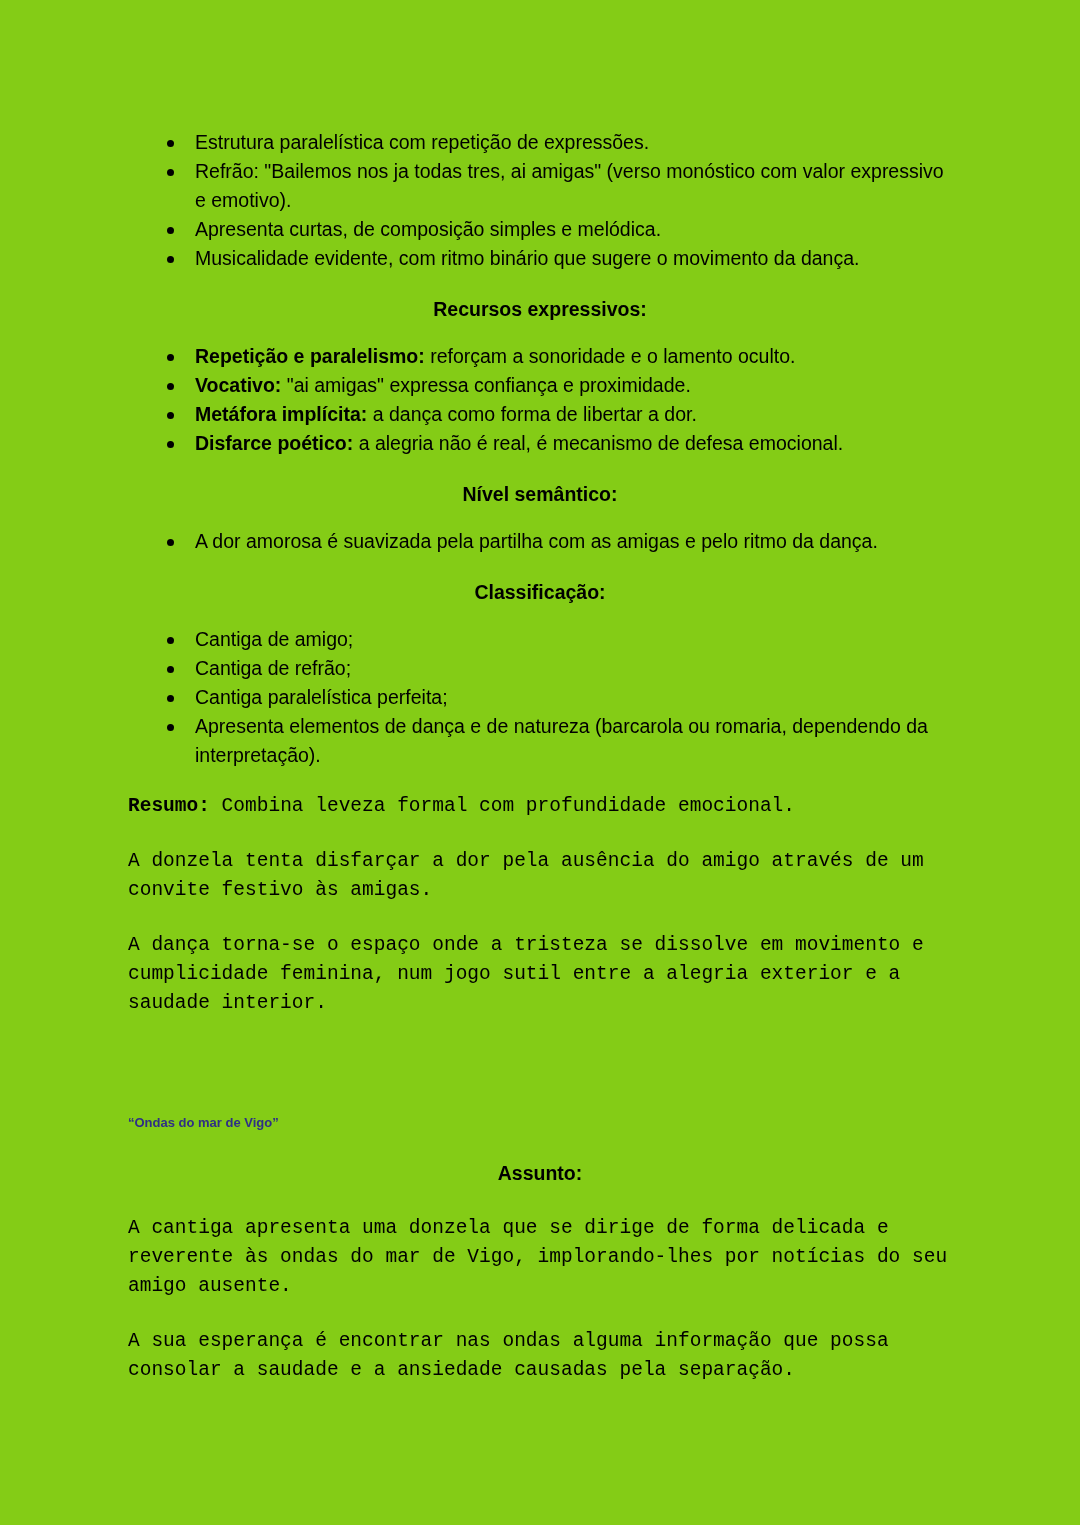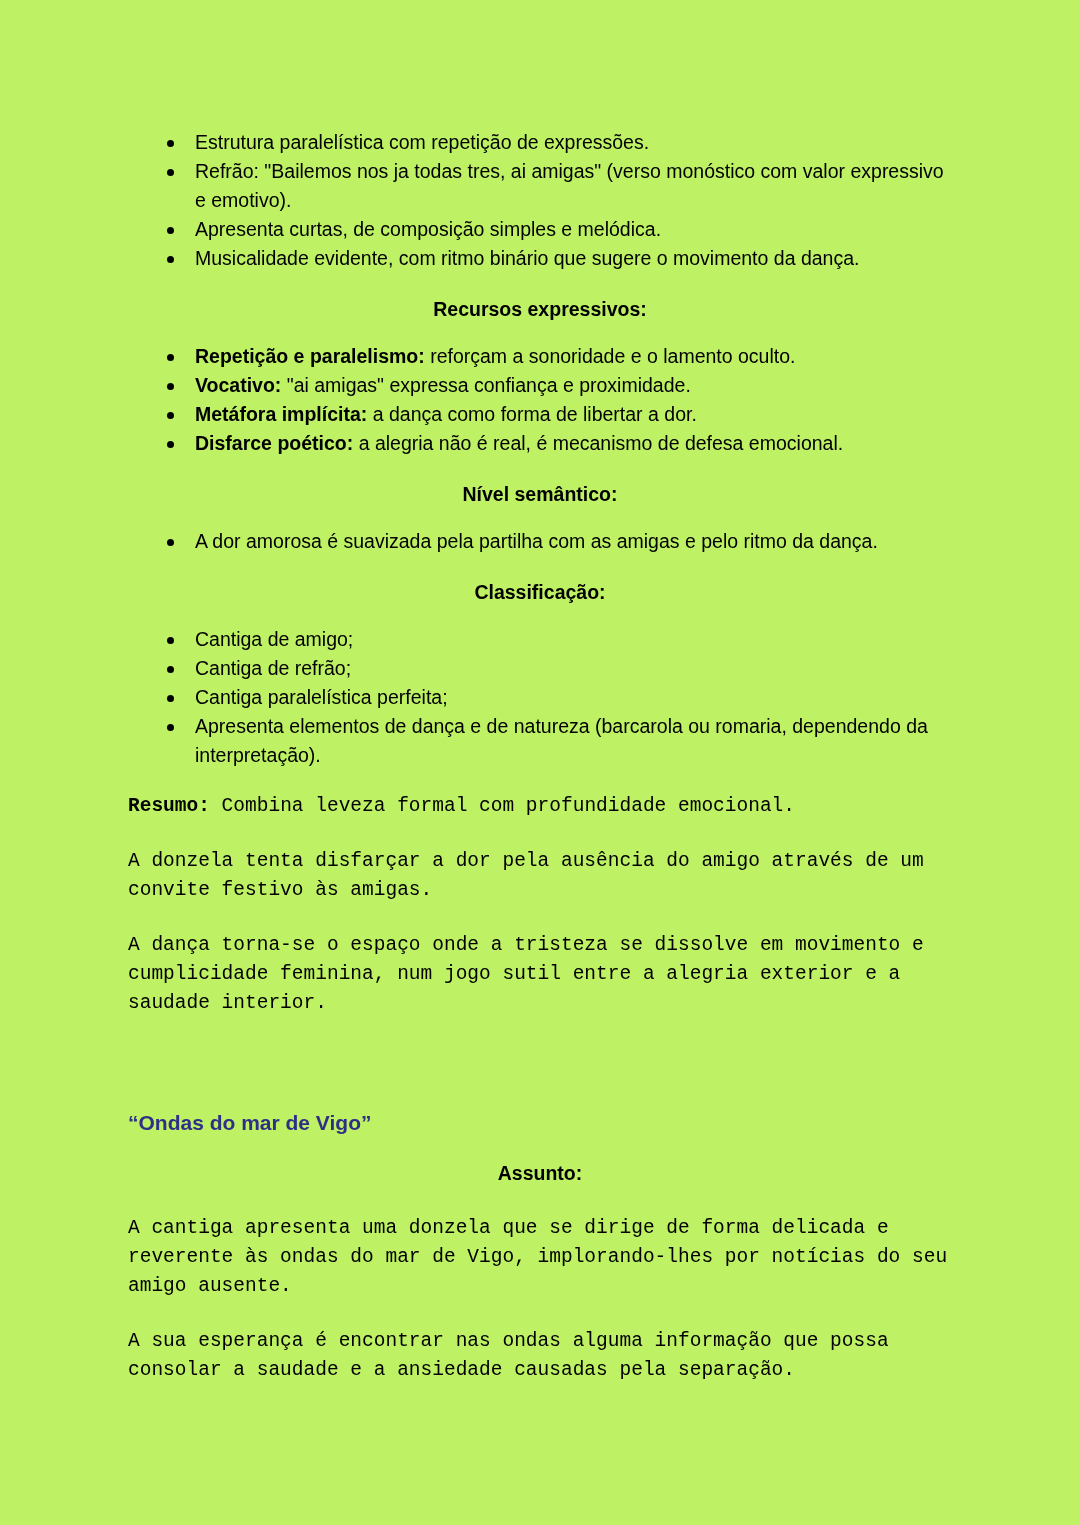--- a/index.html
+++ b/index.html
@@ -11,39 +11,39 @@
     width: 1080px;
     height: 1525px;
     font-family: "Liberation Sans", sans-serif;
     color: #000000;
     -webkit-font-smoothing: antialiased;
   }
   .page {
     position: relative;
     width: 1080px;
     height: 1525px;
-    background: #bef264;
+    background: #84cc16;
     box-sizing: border-box;
     padding: 128px 128px 0 128px;
   }
   .content {
     width: 824px;
   }
 
   
   .heading {
     font-size: 19.5px;
     font-weight: bold;
     line-height: 29px;
     color: #000000;
     margin: 0;
     text-align: center;
   }
   .heading-accent {
-    font-size: 21px;
+    font-size: 13px;
     font-weight: bold;
     line-height: 29px;
     margin: 0;
   }
   p.para {
     font-size: 19.5px;
     font-weight: normal;
     line-height: 29px;
     margin: 0;
     color: #000000;

